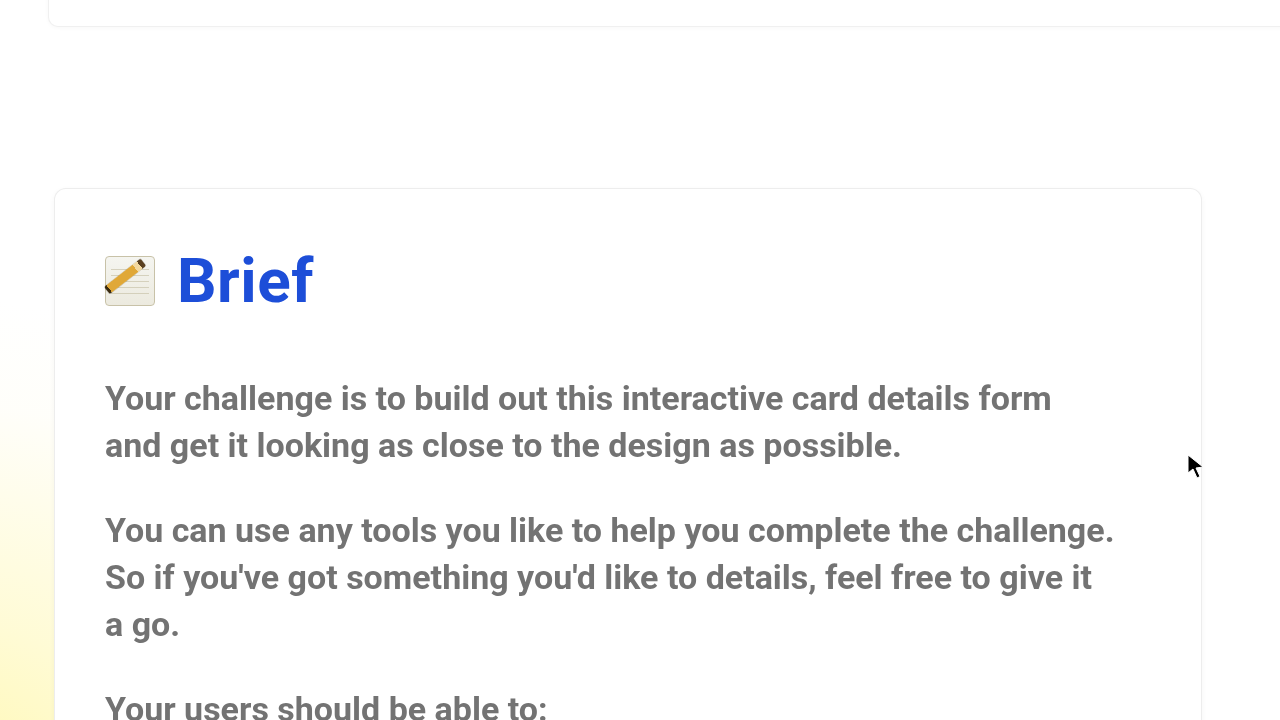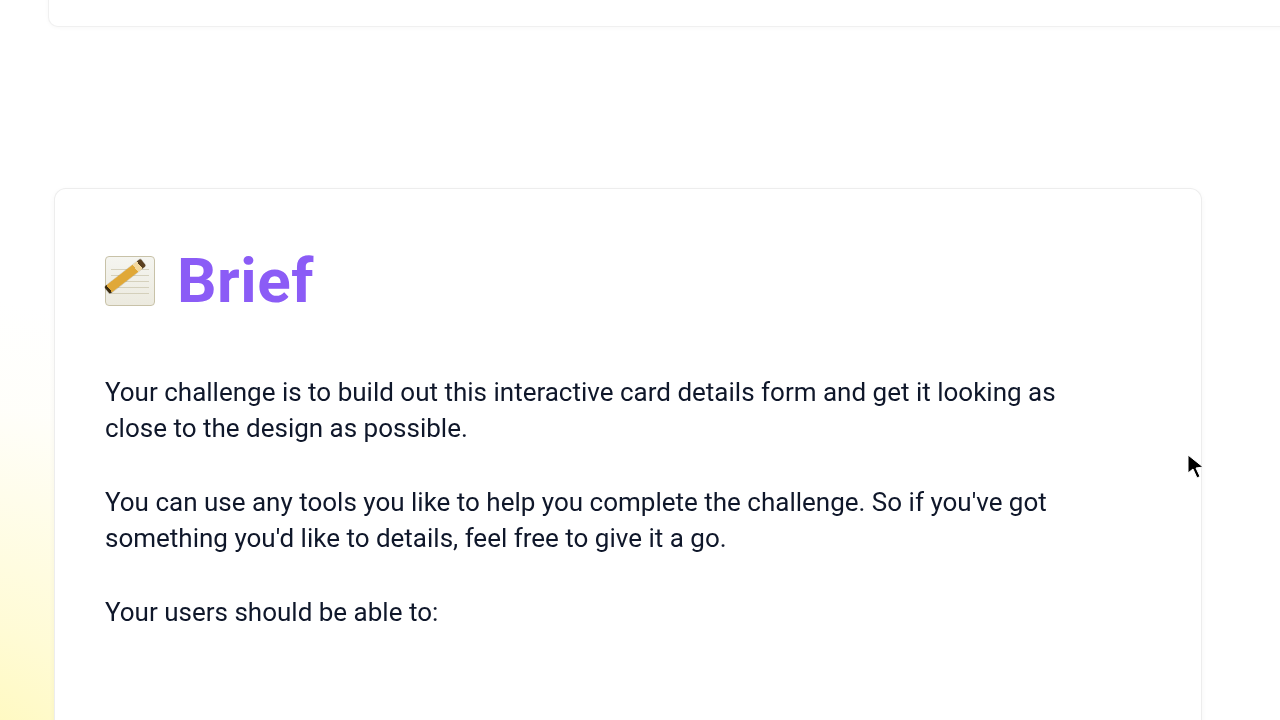--- a/index.html
+++ b/index.html
@@ -93,30 +93,30 @@
       #e0a838 6% 78%,
       #f3d9a0 78% 90%,
       #5a4020 90% 100%);
     border-radius: 1.5px;
     box-shadow: 0 0 0 0.5px rgba(0,0,0,0.2);
   }
 
   .brief-title {
     font-size: 62px;
     font-weight: 700;
-    color: #8b5cf6;
+    color: #1d4ed8;
     letter-spacing: 0.5px;
   }
 
   .brief-body p {
-    font-size: 26px;
+    font-size: 34px;
     line-height: 1.38;
-    color: #0f172a;
+    color: #737373;
     margin: 0 0 38px 0;
-    font-weight: 400;
+    font-weight: 700;
     max-width: 1010px;
   }
 
   
   .cursor {
     position: absolute;
     top: 454px;
     left: 1187px;
     width: 18px;
     height: 26px;

